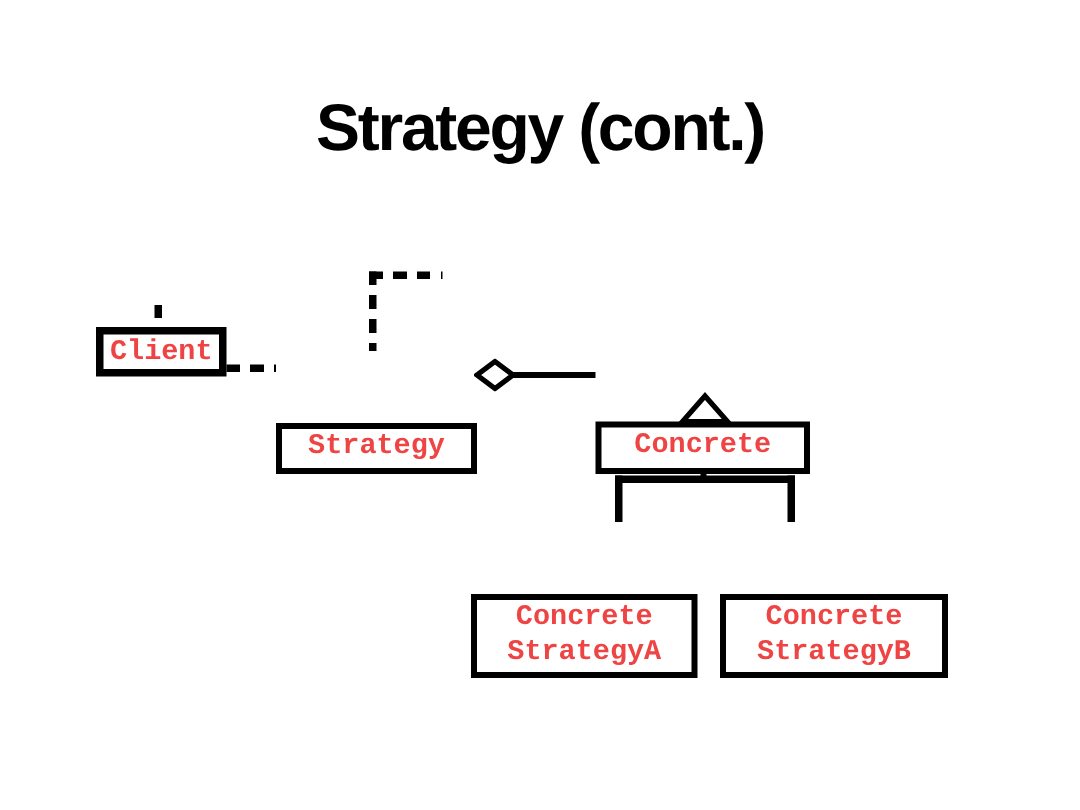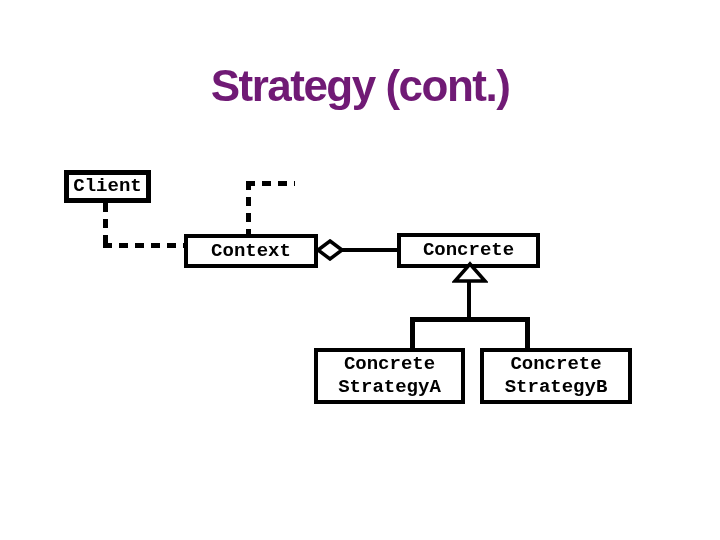--- a/index.html
+++ b/index.html
@@ -16,35 +16,35 @@
     left: 0;
     top: 62px;
     width: 720px;
     margin: 0;
     text-align: center;
     font-family: "Liberation Sans", sans-serif;
     font-weight: bold;
     font-size: 44px;
     letter-spacing: -1.5px;
     line-height: 1.1;
-    color: #701a75;
+    color: #000000;
   }
   .node {
     position: absolute;
     box-sizing: border-box;
     border: 4px solid #000000;
     background: #ffffff;
     display: flex;
-    align-items: center;
     justify-content: center;
-    color: #000000;
+    color: #ef4444;
     font-weight: bold;
     font-size: 19px;
     text-align: center;
     z-index: 2;
+    margin-top: 48px;
   }
   .node .lbl { white-space: pre-line; line-height: 23px; }
   #node-client   { left: 64px;  top: 170px; width: 87px;  height: 33px; border-width: 5px; }
   #node-policy   { left: 295px; top: 168px; width: 84px;  height: 34px; border-width: 5px; }
   #node-context  { left: 184px; top: 234px; width: 134px; height: 34px; }
   #node-strategy { left: 397px; top: 233px; width: 143px; height: 35px; }
   #node-csa      { left: 314px; top: 348px; width: 151px; height: 56px; }
   #node-csb      { left: 480px; top: 348px; width: 152px; height: 56px; }
 
   .edge { position: absolute; z-index: 1; }
@@ -88,21 +88,21 @@
 
   <div class="edge solid" id="edge-stem"></div>
   <div class="edge solid" id="edge-crossbar"></div>
   <div class="edge solid" id="edge-drop-a"></div>
   <div class="edge solid" id="edge-drop-b"></div>
 
   <div class="node" id="node-client">
     <span class="lbl">Client</span>
   </div>
   <div class="node" id="node-context">
-    <span class="lbl">Context</span>
+    <span class="lbl">Strategy</span>
   </div>
   <div class="node" id="node-strategy">
     <span class="lbl">Concrete</span>
   </div>
   <div class="node" id="node-csa">
     <span class="lbl">Concrete
 StrategyA</span>
   </div>
   <div class="node" id="node-csb">
     <span class="lbl">Concrete

